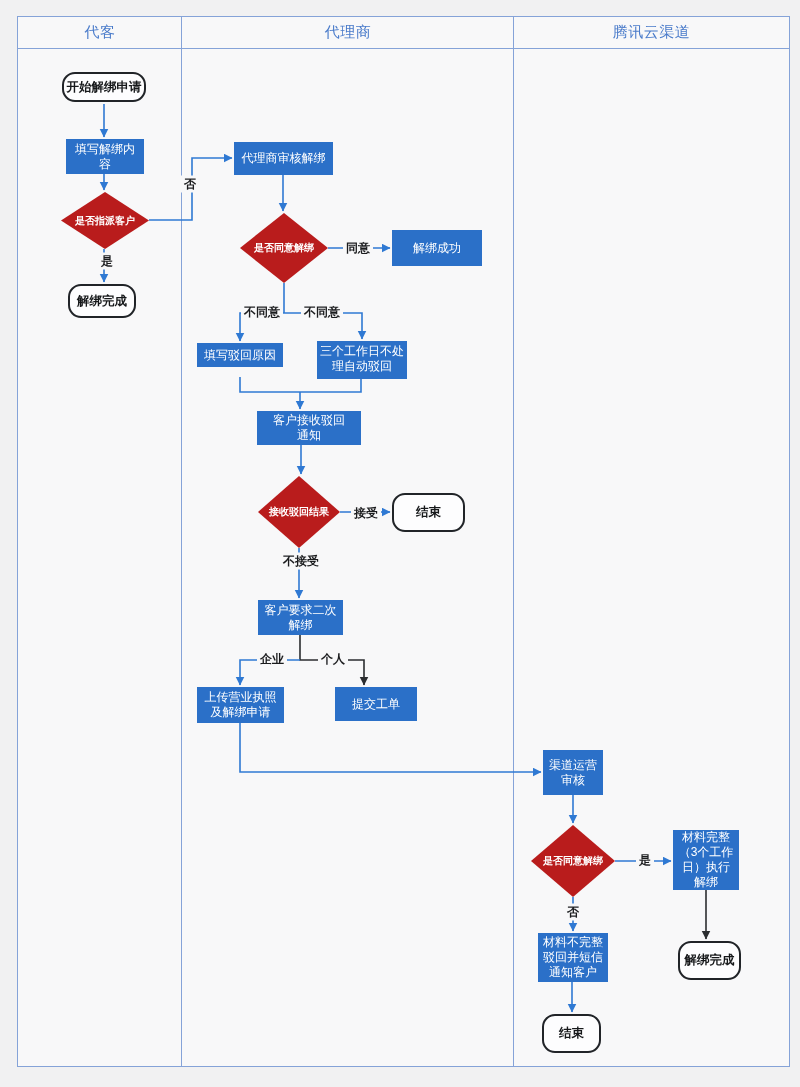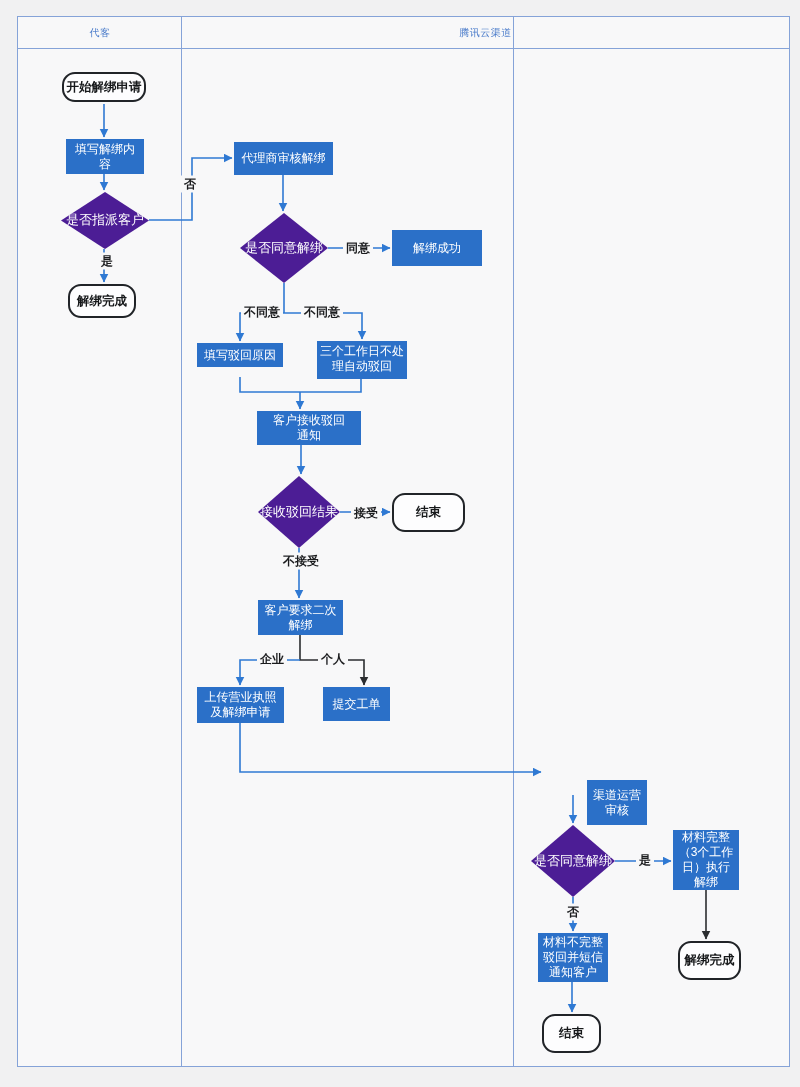--- a/index.html
+++ b/index.html
@@ -12,58 +12,60 @@
   .table{
     position:absolute;left:17px;top:16px;width:773px;height:1051px;
     box-sizing:border-box;background:#f8f8f9;border:1px solid #85a3d8;
   }
   .header{
     position:absolute;top:0;left:0;right:0;height:31px;
     border-bottom:1px solid #85a3d8;display:flex;z-index:2;
   }
   .hcell{
     display:flex;align-items:center;justify-content:center;
-    color:#4a7bca;font-size:10px;letter-spacing:.5px;
+    color:#4a7bca;font-size:15px;letter-spacing:.5px;
   }
   .hc1{width:164px;} .hc2{width:332px;} .hc3{flex:1;}
   .vdiv{position:absolute;top:0;bottom:0;width:1px;background:#85a3d8;z-index:1;}
   .vdiv1{left:163px;} .vdiv2{left:495px;}
 
   #edge-svg{position:absolute;left:0;top:0;z-index:3;pointer-events:none;}
   #nodes-layer,#labels-layer{position:absolute;left:0;top:0;width:100%;height:100%;z-index:4;pointer-events:none;padding-left:12px;}
 
   .node{
     position:absolute;display:flex;align-items:center;justify-content:center;
     text-align:center;box-sizing:border-box;white-space:pre-line;
   }
   .process{
     background:#2b70c8;color:#ffffff;font-size:12px;line-height:1.25;
     padding:1px 2px;
   }
   .decision{
-    background:#4c1d95;color:#ffffff;font-size:13px;line-height:1.15;
+    background:#b91c1c;color:#ffffff;font-size:10px;line-height:1.15;
     clip-path:polygon(50% 0,100% 50%,50% 100%,0 50%);
+    font-weight:bold;
   }
   .terminal{
     background:#fdfdfe;border:2px solid #212428;border-radius:13px;
     color:#16181a;font-weight:bold;font-size:12.5px;line-height:1.2;
   }
   .elabel{
     position:absolute;transform:translate(-50%,-50%);
     background:#f8f8f9;padding:0 3px;
     font-size:12px;font-weight:600;color:#1b1c1e;white-space:nowrap;
   }
 </style>
 </head>
 <body>
 
 <div class="canvas">
   <div class="table">
     <div class="header">
       <div class="hcell hc1">代客</div>
+      <div class="hcell hc2">代理商</div>
       <div class="hcell hc3">腾讯云渠道</div>
     </div>
     <div class="vdiv vdiv1"></div>
     <div class="vdiv vdiv2"></div>
   </div>
 
   <svg id="edge-svg" width="800" height="1087">
     <defs>
       <marker id="arrow-blue" markerUnits="userSpaceOnUse" markerWidth="10" markerHeight="10" refX="8.5" refY="4.5" orient="auto">
         <path d="M0,0 L9,4.5 L0,9 Z" fill="#2f79d3"></path>
@@ -109,22 +111,22 @@
       <div class="node process" style="left: 317px; top: 341px; width: 90px; height: 38px; font-family: Liberation Mono, monospace;">三个工作日不处
 理自动驳回</div>
       <div class="node process" style="left: 257px; top: 411px; width: 104px; height: 34px;">客户接收驳回
 通知</div>
       <div class="node decision" style="left: 258px; top: 476px; width: 82px; height: 72px;">接收驳回结果</div>
       <div class="node terminal" style="left: 392px; top: 493px; width: 73px; height: 39px;">结束</div>
       <div class="node process" style="left: 258px; top: 600px; width: 85px; height: 35px;">客户要求二次
 解绑</div>
       <div class="node process" style="left: 197px; top: 687px; width: 87px; height: 36px;">上传营业执照
 及解绑申请</div>
-      <div class="node process" style="left: 323px; top: 687px; width: 67px; height: 34px;">提交工单</div>
-      <div class="node process" style="left: 543px; top: 780px; width: 60px; height: 45px; margin-left: 44px;">渠道运营
+      <div class="node process" style="left: 335px; top: 687px; width: 82px; height: 34px;">提交工单</div>
+      <div class="node process" style="left: 543px; top: 750px; width: 60px; height: 45px;">渠道运营
 审核</div>
       <div class="node decision" style="left: 531px; top: 825px; width: 84px; height: 72px;">是否同意解绑</div>
       <div class="node process" style="left: 673px; top: 830px; width: 66px; height: 60px;">材料完整
 （3个工作
 日）执行
 解绑</div>
       <div class="node terminal" style="left: 678px; top: 941px; width: 63px; height: 39px;">解绑完成</div>
       <div class="node process" style="left: 538px; top: 933px; width: 70px; height: 49px;">材料不完整
 驳回并短信
 通知客户</div>

